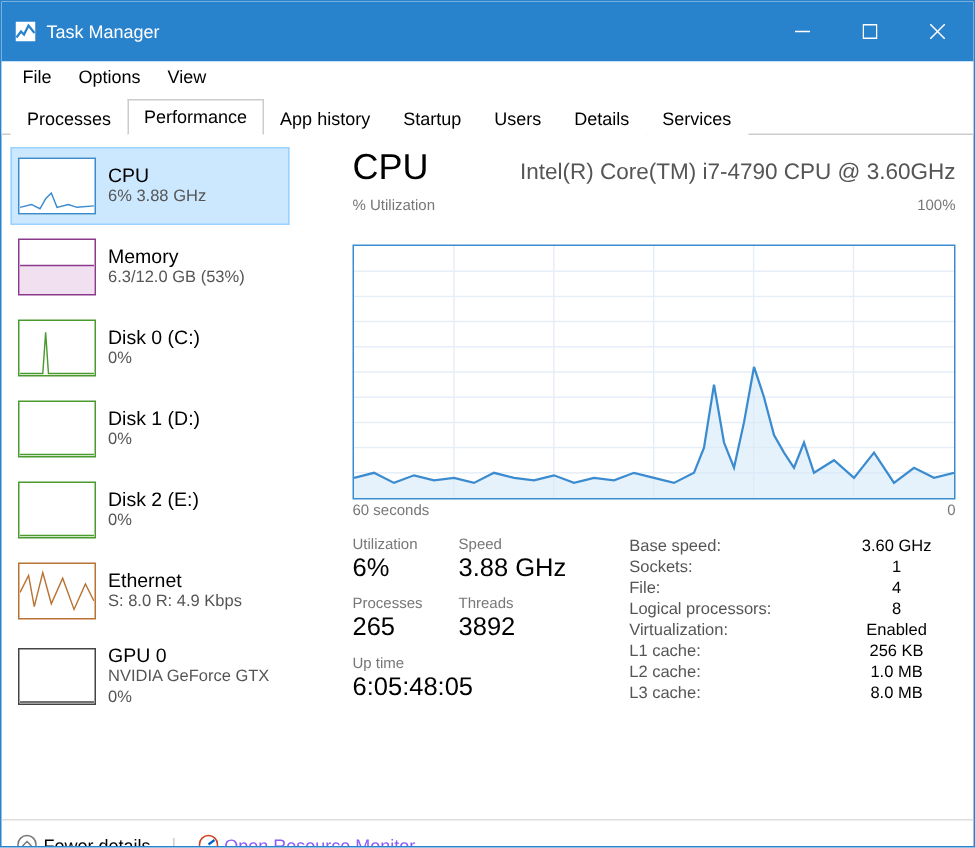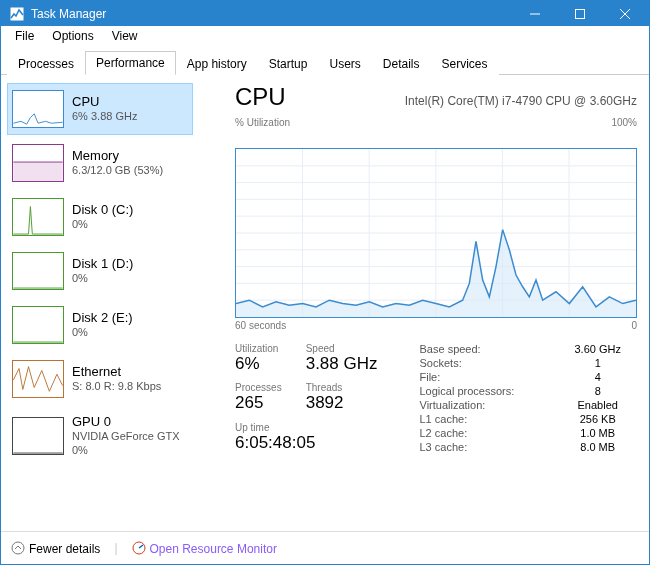--- a/index.html
+++ b/index.html
@@ -1,38 +1,38 @@
 <!DOCTYPE html>
 <html><head>
 <meta charset="utf-8">
 <style>
   * { box-sizing: border-box; margin: 0; padding: 0; }
   body { font-family: "Segoe UI", Tahoma, sans-serif; font-size: 12px; color: #000; background: #fff; width: 650px; height: 565px; overflow: hidden; border: 1px solid #2982cc; }
-  .titlebar { background: #2982cc; height: 25px; display: flex; align-items: center; padding: 0 2px 0 8px; color: #fff; }
+  .titlebar { background: #2982cc; height: 40px; display: flex; align-items: center; padding: 0 2px 0 8px; color: #fff; }
   .titlebar-icon { width: 16px; height: 16px; margin-right: 6px; display: inline-flex; }
   .titlebar-text { flex: 1; font-size: 12px; }
   .win-btn { width: 45px; height: 30px; display: flex; align-items: center; justify-content: center; color: #fff; }
   .menubar { height: 20px; display: flex; align-items: center; padding: 0 6px; gap: 2px; background: #fff; }
   .menubar span { padding: 2px 8px; font-size: 12px; }
   .tabs { display: flex; align-items: flex-end; padding: 4px 6px 0 6px; border-bottom: 1px solid #ccc; background: #fff; }
   .tab { padding: 4px 10px; border: 1px solid transparent; border-bottom: none; font-size: 12px; position: relative; top: 1px; background: #fff; }
   .tab.active { border-color: #ccc; border-bottom: 1px solid #fff; }
   .content { display: flex; height: calc(100% - 30px - 20px - 27px - 30px); gap: 28px; }
   .sidebar { width: 198px; padding: 8px 6px; display: flex; flex-direction: column; gap: 2px; overflow: hidden; }
   .side-item { display: flex; align-items: center; padding: 6px 4px; gap: 8px; border: 1px solid transparent; }
   .side-item.selected { background: #cce8ff; border-color: #99d1ff; }
   .thumb { width: 52px; height: 38px; border: 1px solid #999; background: #fff; position: relative; overflow: hidden; flex-shrink: 0; }
   .thumb svg { width: 100%; height: 100%; }
   .side-text { display: flex; flex-direction: column; line-height: 1.25; }
   .side-title { font-size: 13px; }
   .side-sub { font-size: 11px; color: #555; }
   .main { flex: 1; padding: 8px 12px 8px 8px; display: flex; flex-direction: column; }
   .main-header { display: flex; align-items: baseline; gap: 20px; margin-bottom: 6px; }
   .main-title { font-size: 24px; font-weight: 400; }
-  .main-subtitle { font-size: 12px; color: #555; margin-left: auto; }
+  .main-subtitle { font-size: 15px; color: #555; margin-left: auto; }
   .chart-labels { display: flex; justify-content: space-between; font-size: 10px; color: #777; margin-bottom: 20px; }
   .chart-box { border: 1px solid #3b8bd0; height: 170px; position: relative; background: #fff; }
   .chart-box svg { position: absolute; inset: 0; width: 100%; height: 100%; }
   .axis-labels { display: flex; justify-content: space-between; font-size: 10px; color: #777; margin-top: 2px; }
   .stats { display: flex; margin-top: 12px; gap: 18px; }
   .stats-left { display: grid; grid-template-columns: auto auto auto; column-gap: 24px; row-gap: 8px; }
   .stat-block { display: flex; flex-direction: column; }
   .stat-label { font-size: 10px; color: #777; }
   .stat-value { font-size: 17px; }
   .stats-right { flex: 1; display: grid; grid-template-columns: auto auto; column-gap: 12px; row-gap: 2px; font-size: 11px; align-content: start; }
@@ -136,21 +136,21 @@
           <div class="side-title">Disk 2 (E:)</div>
           <div class="side-sub">0%</div>
         </div>
       </div>
       <div class="side-item">
         <div class="thumb" style="border-color: rgb(184, 115, 51);"><svg viewBox="0 0 52 38">
             <polyline points="0,20 6,8 10,30 16,6 22,28 30,10 38,32 46,14 52,26" fill="none" stroke="#b87333"></polyline>
           </svg></div>
         <div class="side-text">
           <div class="side-title">Ethernet</div>
-          <div class="side-sub">S: 8.0 R: 9.8 Kbps</div>
+          <div class="side-sub">S: 8.0 R: 4.9 Kbps</div>
         </div>
       </div>
       <div class="side-item">
         <div class="thumb" style="border-color: rgb(68, 68, 68);"><svg viewBox="0 0 52 38">
             <line x1="0" y1="37" x2="52" y2="37" stroke="#444"></line>
           </svg></div>
         <div class="side-text">
           <div class="side-title">GPU 0</div>
           <div class="side-sub">NVIDIA GeForce GTX
 0%</div>

